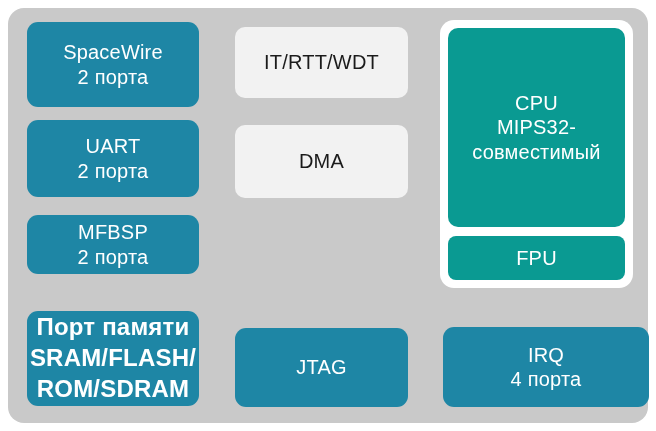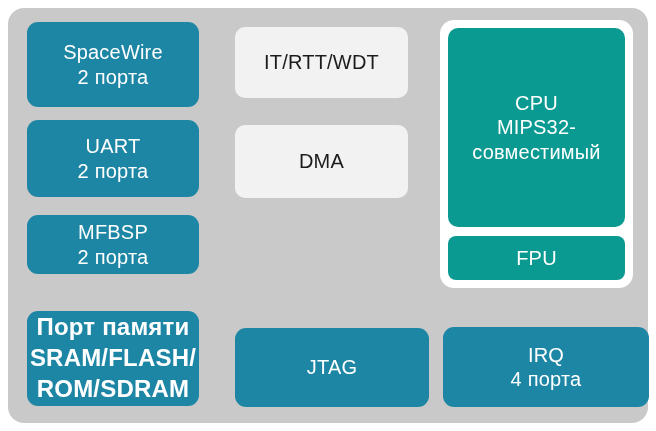--- a/index.html
+++ b/index.html
@@ -55,21 +55,21 @@
 
   <div class="blk b-light" style="left:235px;top:27px;width:173px;height:71px">
     <span class="ln">IT/RTT/WDT</span>
   </div>
 
   <div class="blk b-light" style="left:235px;top:125px;width:173px;height:73px">
     <span class="ln">DMA</span>
   </div>
 
 
-  <div class="blk b-blue" style="left:235px;top:328px;width:194px;height:79px">
+  <div class="blk b-blue" style="left:235px;top:328px;width:173px;height:79px">
     <span class="ln">JTAG</span>
   </div>
 
   <div class="cpu-wrap">
     <div class="blk b-green" style="height:199px">
       <span class="ln">CPU</span>
       <span class="ln">MIPS32-</span>
       <span class="ln">совместимый</span>
     </div>
     <div class="blk b-green" style="height:44px;border-radius:8px">

